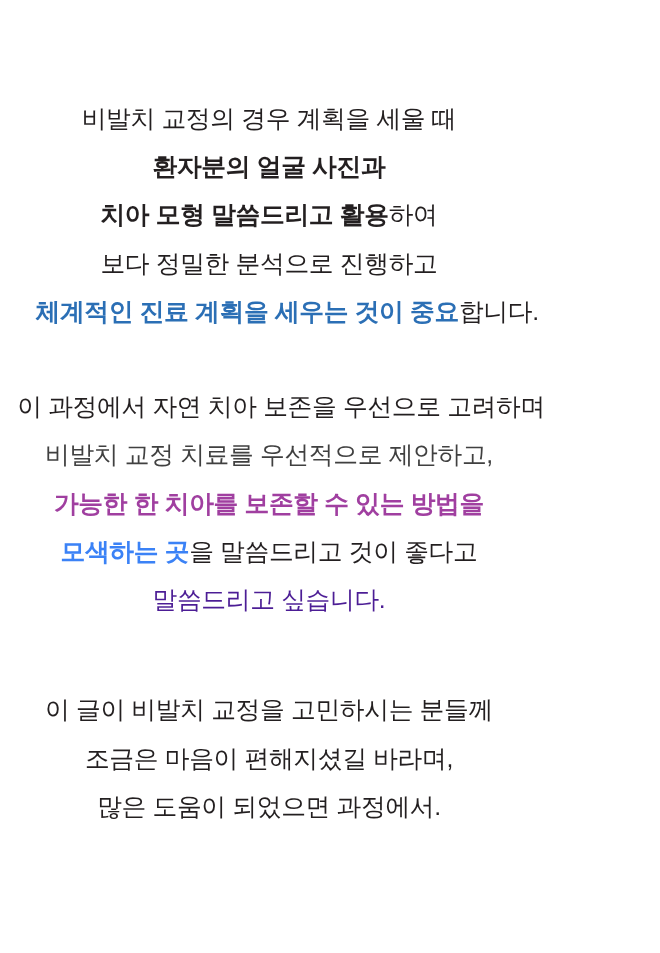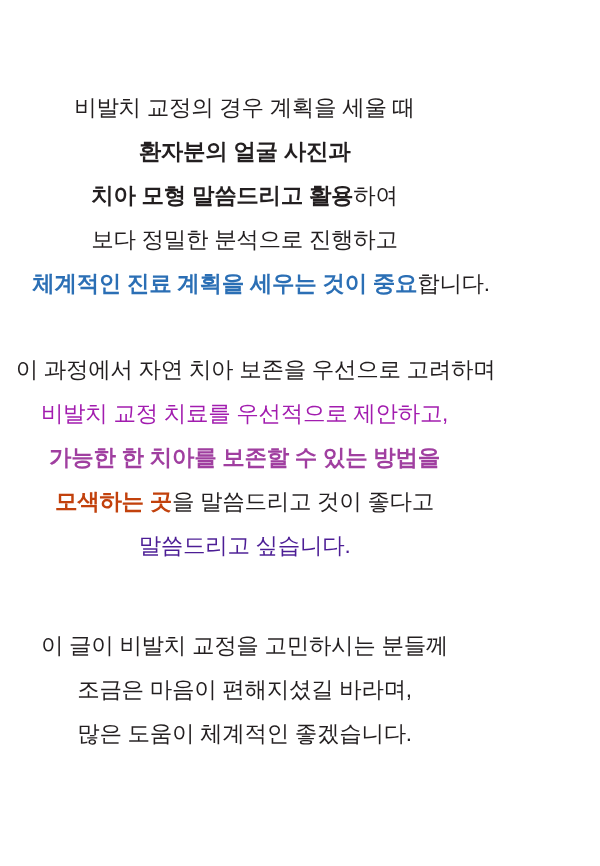--- a/index.html
+++ b/index.html
@@ -50,25 +50,25 @@
       <div class="block">
         <div class="line"><span class="seg" style="color: rgb(35, 31, 32);">비발치 교정의 경우 계획을 세울 때</span></div>
         <div class="line"><span class="seg b" style="color: rgb(35, 31, 32);">환자분의 얼굴 사진과</span></div>
         <div class="line"><span class="seg b" style="color: rgb(35, 31, 32);">치아 모형 말씀드리고 활용</span><span class="seg" style="color: rgb(35, 31, 32);">하여</span></div>
         <div class="line"><span class="seg" style="color: rgb(35, 31, 32);">보다 정밀한 분석으로 진행하고</span></div>
         <div class="line"><span class="seg b" style="color: rgb(43, 111, 181); margin-left: 33px;">체계적인 진료 계획을 세우는 것이 중요</span><span class="seg" style="color: rgb(35, 31, 32);">합니다.</span></div>
       </div>
       <div class="gap-1"></div>
       <div class="block">
         <div class="line"><span class="seg" style="color: rgb(35, 31, 32); margin-left: 22px;">이 과정에서 자연 치아 보존을 우선으로 고려하며</span></div>
-        <div class="line"><span class="seg" style="color: #a21caf;">비발치 교정 치료를 우선적으로 제안하고,</span></div>
+        <div class="line"><span class="seg" style="color: #404040;">비발치 교정 치료를 우선적으로 제안하고,</span></div>
         <div class="line"><span class="seg b" style="color: rgb(160, 63, 160);">가능한 한 치아를 보존할 수 있는 방법을</span></div>
-        <div class="line"><span class="seg b" style="color: #c2410c;">모색하는 곳</span><span class="seg" style="color: rgb(35, 31, 32);">을 말씀드리고 것이 좋다고</span></div>
+        <div class="line"><span class="seg b" style="color: #3b82f6;">모색하는 곳</span><span class="seg" style="color: rgb(35, 31, 32);">을 말씀드리고 것이 좋다고</span></div>
         <div class="line"><span class="seg" style="color: #4c1d95;">말씀드리고 싶습니다.</span></div>
       </div>
       <div class="gap-2"></div>
       <div class="block">
         <div class="line"><span class="seg" style="color: rgb(35, 31, 32);">이 글이 비발치 교정을 고민하시는 분들께</span></div>
         <div class="line"><span class="seg" style="color: rgb(35, 31, 32);">조금은 마음이 편해지셨길 바라며,</span></div>
-        <div class="line"><span class="seg" style="color: rgb(35, 31, 32);">많은 도움이 체계적인 좋겠습니다.</span></div>
+        <div class="line"><span class="seg" style="color: rgb(35, 31, 32);">많은 도움이 되었으면 과정에서.</span></div>
       </div>
     </div>
 </div>
 
 </body></html>

